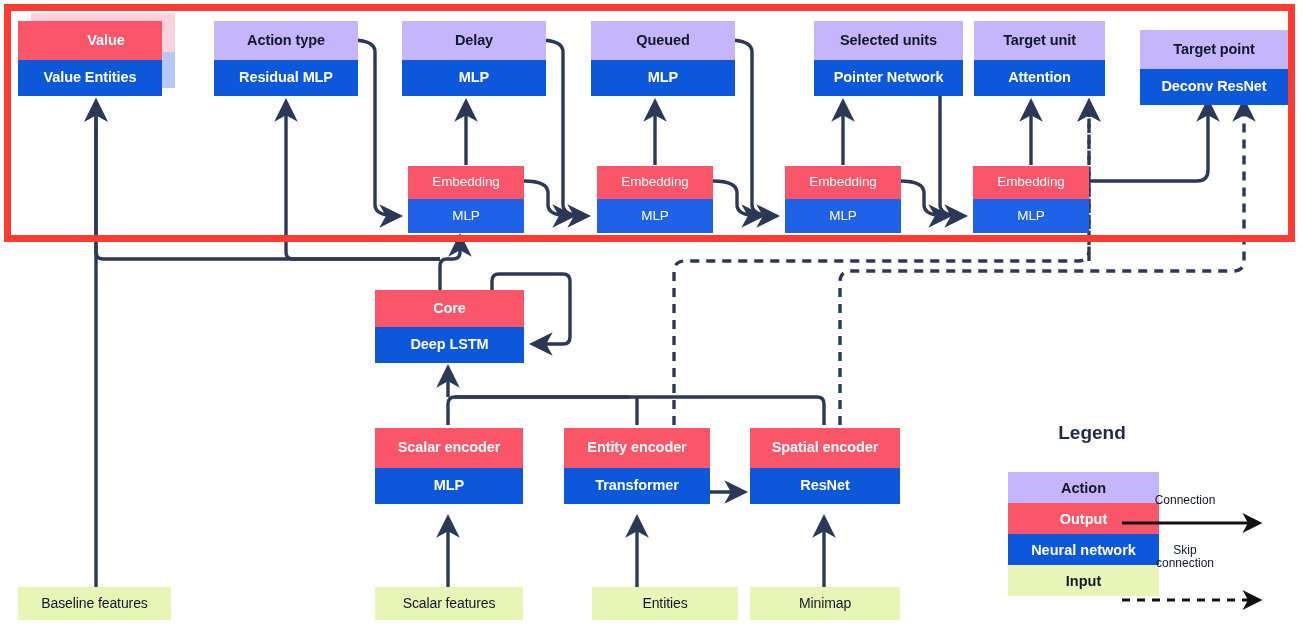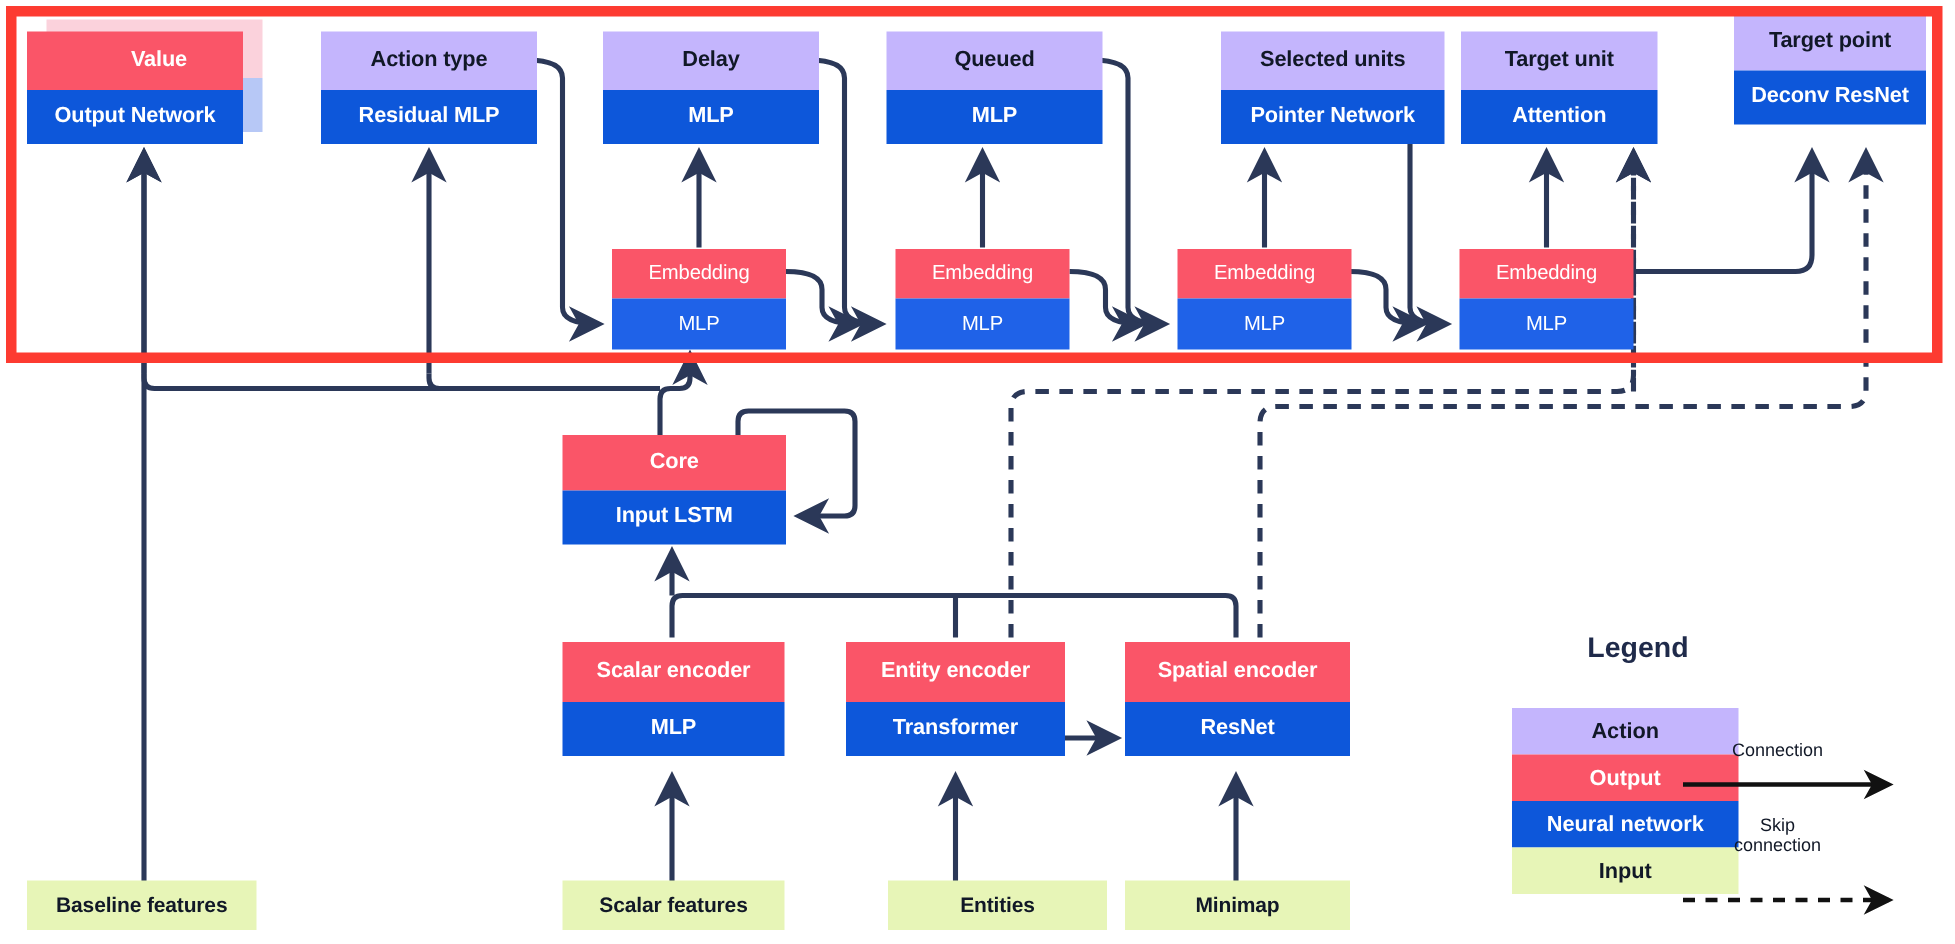--- a/index.html
+++ b/index.html
@@ -15,21 +15,21 @@
         box-sizing:border-box;width:100%;text-align:center;line-height:1.05;}
   .c-action{background:#c4b5fd;color:#111827;}
   .c-output{background:#FA5568;color:#ffffff;}
   .c-nn{background:#0D57DA;color:#ffffff;}
   .c-input{background:#E7F5B7;color:#111827;}
   .ghost-pink{background:#FBD2DC;}
   .ghost-blue{background:#B7C8F6;}
 
   .lbl{font-size:14.5px;font-weight:700;letter-spacing:-0.1px;}
   .lbl-sm{font-size:13.5px;font-weight:400;letter-spacing:-0.1px;}
-  .lbl-in{font-size:14px;font-weight:700;letter-spacing:-0.1px;}
+  .lbl-in{font-size:14px;font-weight:400;letter-spacing:-0.1px;}
 
   #redbox{position:absolute;left:4px;top:4px;width:1291px;height:238px;
           border:7px solid #FD3B31;box-sizing:border-box;z-index:3;pointer-events:none;}
 
   #ghost{position:absolute;z-index:0;}
 
   .legend-title{position:absolute;font-size:19px;font-weight:700;color:#1F2A4A;}
   .legend-box{position:absolute;}
   .legend-cell{height:31px;display:flex;align-items:center;justify-content:center;
                font-size:14.5px;font-weight:700;}
@@ -114,21 +114,21 @@
 
     <g fill="none" stroke="#2B3858" stroke-width="3.4" stroke-dasharray="9 7" stroke-linecap="butt" stroke-linejoin="round">
       <path d="M1089,261 L1089,102" marker-end="url(#ahd)"></path>
     </g>
   </svg>
 
   <div id="nodes">
 
     <div class="node" style="left:18px;top:21px;width:144px;height:75px;">
       <div class="cell c-output lbl" style="height:39px;padding-left:32px;">Value</div>
-      <div class="cell c-nn lbl" style="height:36px;">Output Network</div>
+      <div class="cell c-nn lbl" style="height:36px;">Value Entities</div>
     </div>
 
     <div class="node" style="left:214px;top:21px;width:144px;height:75px;">
       <div class="cell c-action lbl" style="height:39px;">Action type</div>
       <div class="cell c-nn lbl" style="height:36px;">Residual MLP</div>
     </div>
 
     <div class="node" style="left:402px;top:21px;width:144px;height:75px;">
       <div class="cell c-action lbl" style="height:39px;">Delay</div>
       <div class="cell c-nn lbl" style="height:36px;">MLP</div>
@@ -142,21 +142,21 @@
     <div class="node" style="left:814px;top:21px;width:149px;height:75px;">
       <div class="cell c-action lbl" style="height:39px;">Selected units</div>
       <div class="cell c-nn lbl" style="height:36px;">Pointer Network</div>
     </div>
 
     <div class="node" style="left:957px;top:21px;width:148px;height:57px;padding-left:17px;">
       <div class="cell c-action lbl" style="height:39px;">Target unit</div>
       <div class="cell c-nn lbl" style="height:36px;">Attention</div>
     </div>
 
-    <div class="node" style="left:1140px;top:8px;width:128px;height:75px;margin-left:16px;">
+    <div class="node" style="left:1140px;top:30px;width:148px;height:75px;">
       <div class="cell c-action lbl" style="height:39px;">Target point</div>
       <div class="cell c-nn lbl" style="height:36px;">Deconv ResNet</div>
     </div>
 
     <div class="node" style="left:408px;top:166px;width:116px;height:67px;">
       <div class="cell c-output lbl-sm" style="height:33px;">Embedding</div>
       <div class="cell c-nn lbl-sm" style="height:34px;background:#1F62E8;">MLP</div>
     </div>
 
     <div class="node" style="left:597px;top:166px;width:116px;height:67px;">
@@ -169,21 +169,21 @@
       <div class="cell c-nn lbl-sm" style="height:34px;background:#1F62E8;">MLP</div>
     </div>
 
     <div class="node" style="left:973px;top:166px;width:116px;height:67px;">
       <div class="cell c-output lbl-sm" style="height:33px;">Embedding</div>
       <div class="cell c-nn lbl-sm" style="height:34px;background:#1F62E8;">MLP</div>
     </div>
 
     <div class="node" style="left:375px;top:290px;width:149px;height:73px;">
       <div class="cell c-output lbl" style="height:37px;">Core</div>
-      <div class="cell c-nn lbl" style="height:36px;">Input LSTM</div>
+      <div class="cell c-nn lbl" style="height:36px;">Deep LSTM</div>
     </div>
 
     <div class="node" style="left:375px;top:428px;width:148px;height:76px;">
       <div class="cell c-output lbl" style="height:40px;">Scalar encoder</div>
       <div class="cell c-nn lbl" style="height:36px;">MLP</div>
     </div>
 
     <div class="node" style="left:564px;top:428px;width:146px;height:76px;">
       <div class="cell c-output lbl" style="height:40px;">Entity encoder</div>
       <div class="cell c-nn lbl" style="height:36px;">Transformer</div>

